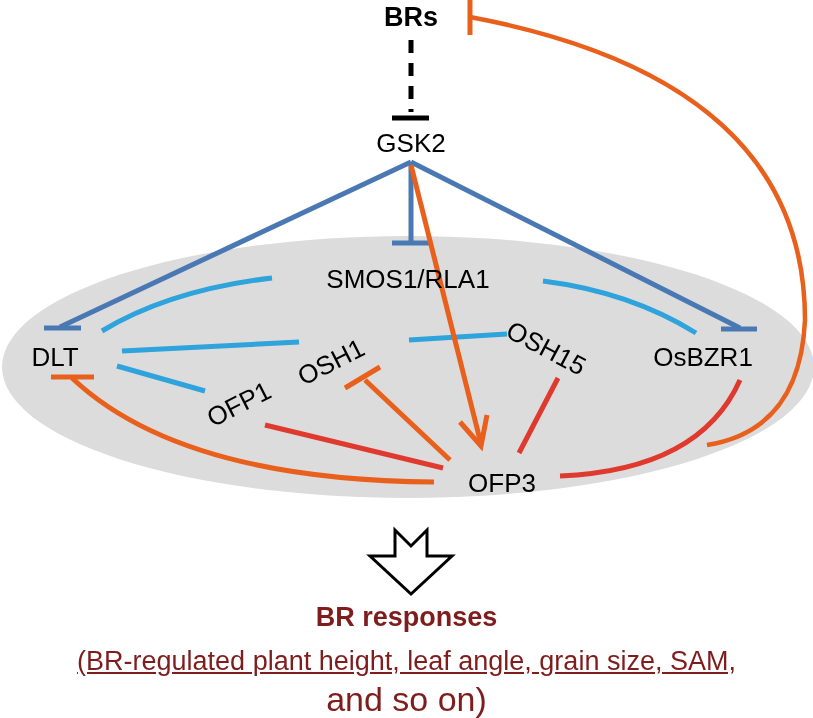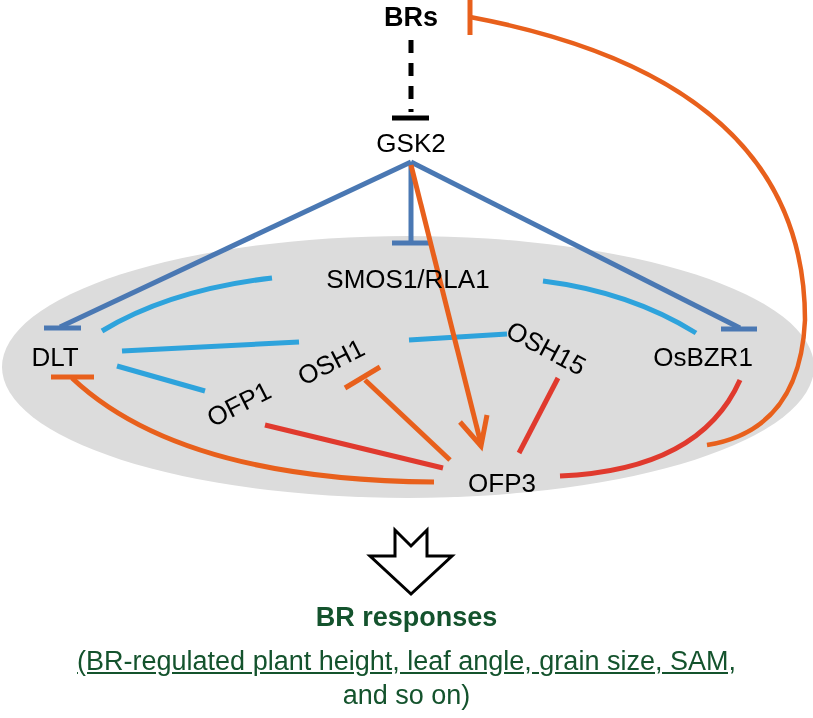--- a/index.html
+++ b/index.html
@@ -1,24 +1,24 @@
 <!DOCTYPE html>
 <html><head>
 <meta charset="utf-8">
 <style>
   html, body { margin: 0; padding: 0; background: #ffffff; }
   body { width: 813px; height: 718px; overflow: hidden; position: relative; font-family: "Liberation Sans", sans-serif; }
   #stage { position: absolute; left: 0; top: 0; width: 813px; height: 718px; }
   .lbl { font-family: "Liberation Sans", sans-serif; fill: #000; }
   .node { font-size: 26px; }
   .bold { font-weight: bold; }
-  .caption { position: absolute; left: 0; width: 813px; text-align: center; color: #14532d; font-family: "Liberation Sans", sans-serif; }
+  .caption { position: absolute; left: 0; width: 813px; text-align: center; color: #7f1d1d; font-family: "Liberation Sans", sans-serif; }
   #title { top: 602px; font-size: 27px; font-weight: bold; }
   #line1 { top: 646px; font-size: 27px; text-decoration: underline; }
-  #line2 { top: 680px; font-size: 27px; }
+  #line2 { top: 680px; font-size: 34px; }
 </style>
 </head>
 <body>
 
 <svg id="stage" width="813" height="718" viewBox="0 0 813 718" xmlns="http://www.w3.org/2000/svg">
 
   <ellipse cx="408" cy="367" rx="406" ry="131" fill="#dcdcdc"></ellipse>
 
   <g>
     <line x1="411" y1="40" x2="411" y2="112" stroke="#000" stroke-width="5" stroke-dasharray="13,10"></line>

